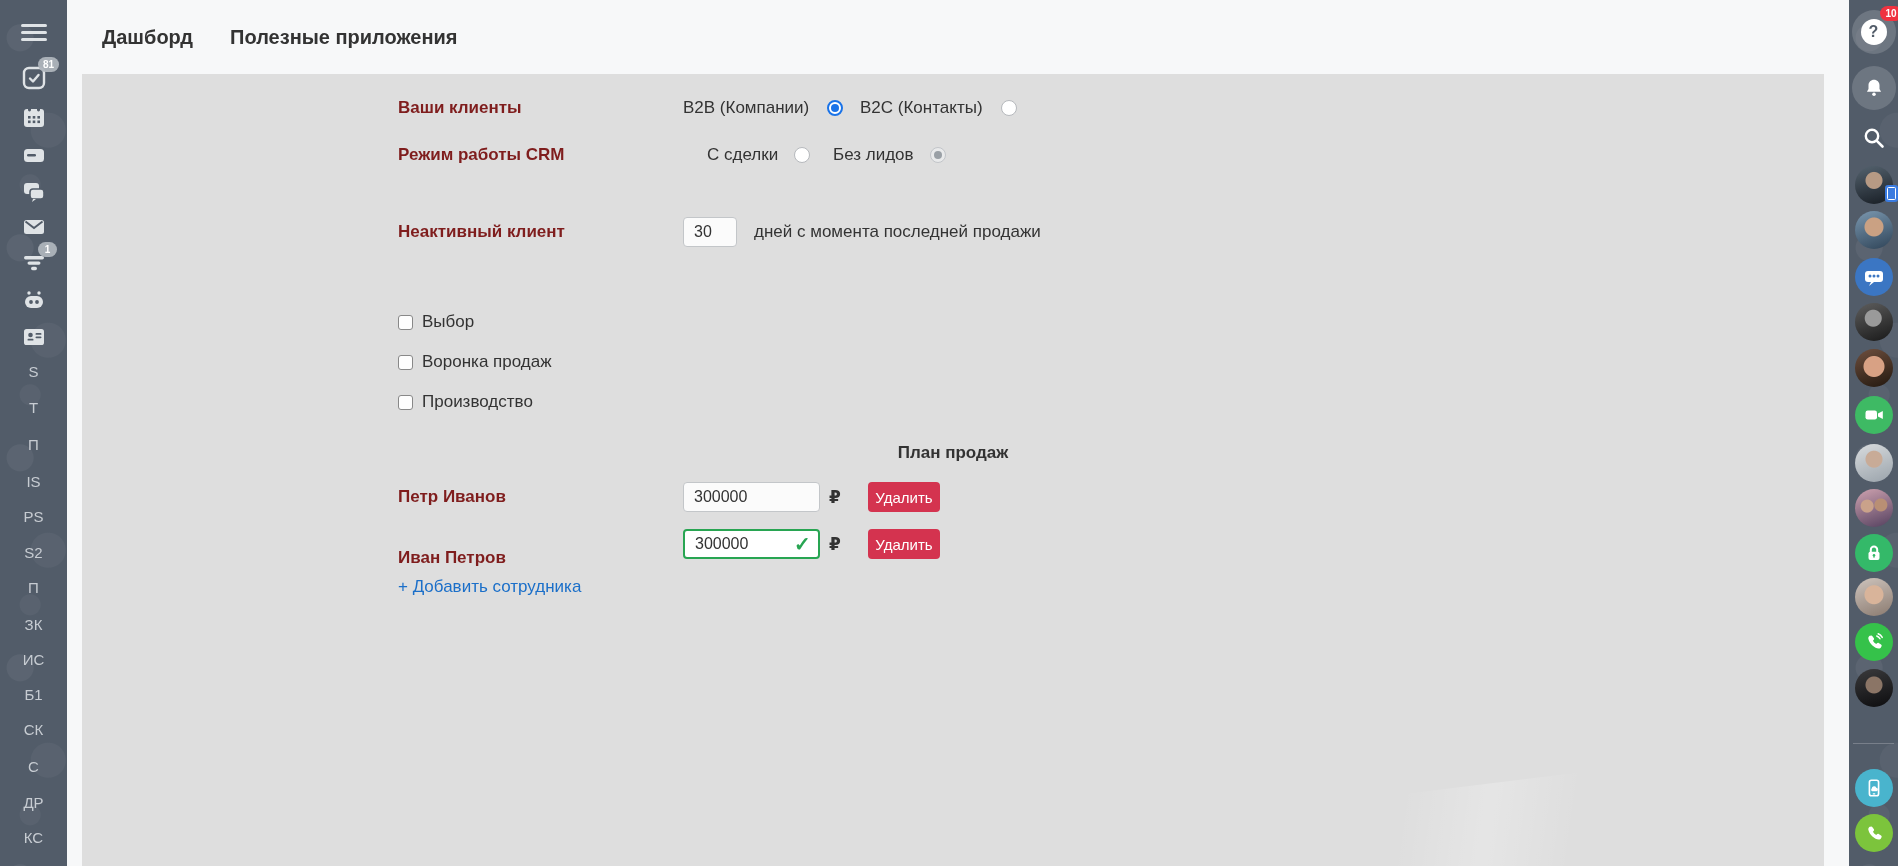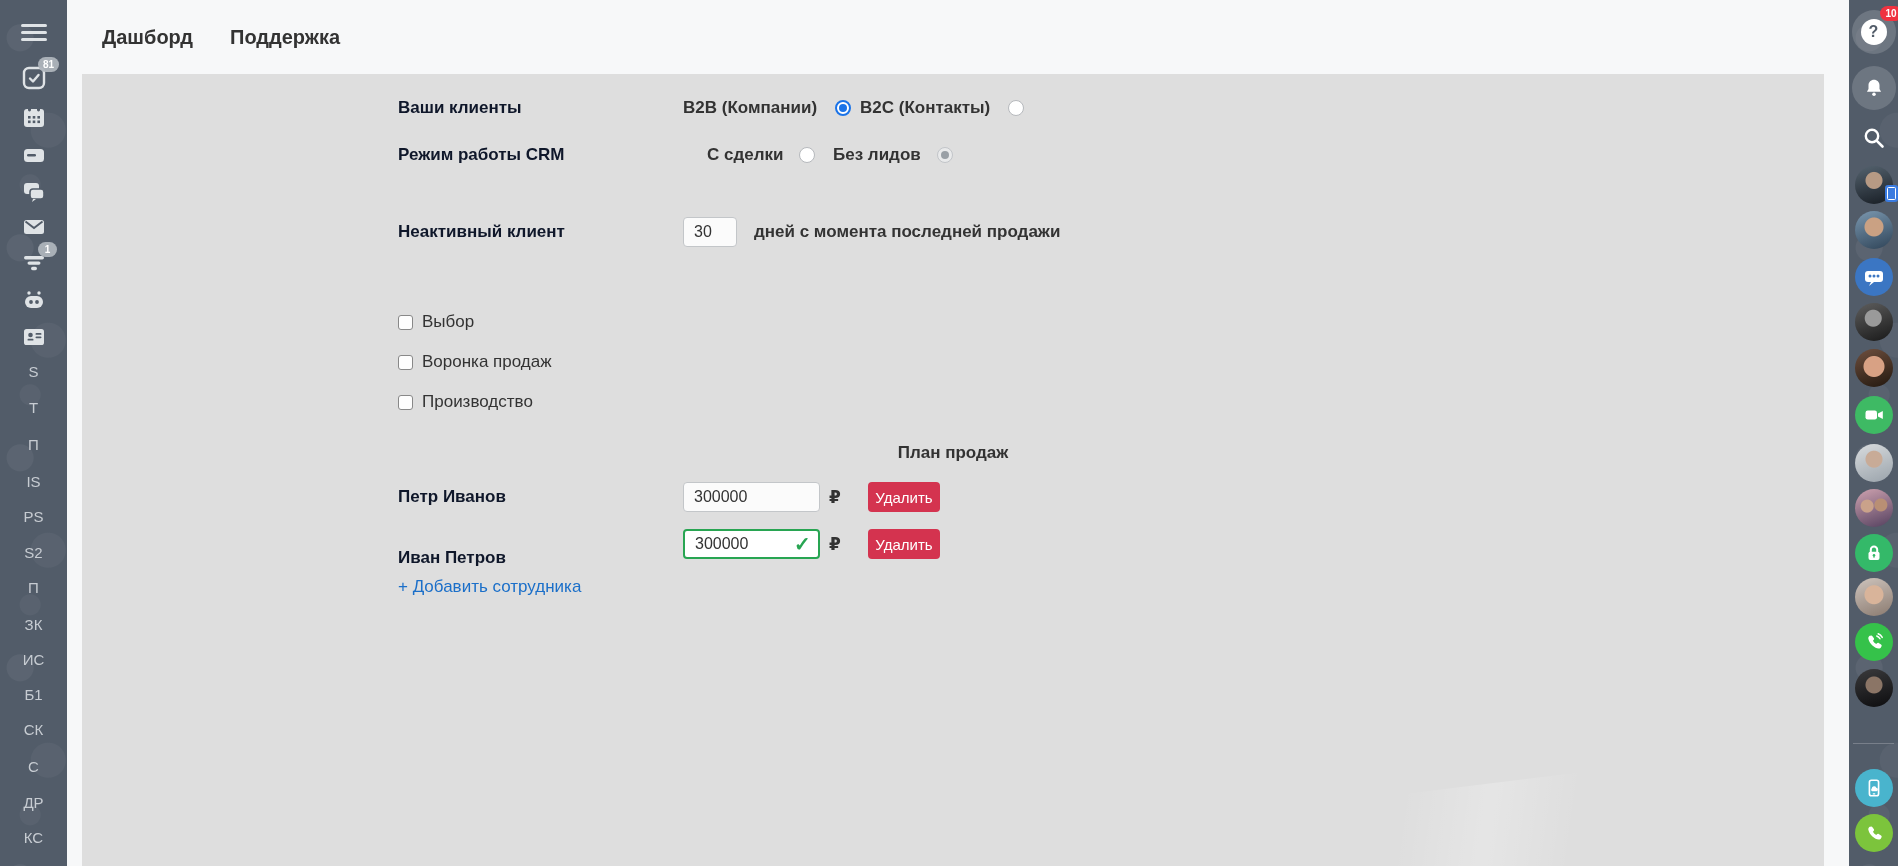--- a/index.html
+++ b/index.html
@@ -56,22 +56,22 @@
   .main-header{position:absolute;left:67px;top:0;width:1782px;height:74px;background:#f7f8f9;z-index:2;}
   .tabs{position:absolute;left:35px;top:0;height:73px;display:flex;gap:37px;align-items:center;}
   .tab{height:74px;line-height:74px;font-size:20px;font-weight:bold;color:#333;position:relative;cursor:pointer;white-space:nowrap;}
   .tab.active{color:#f7a300;}
   .tab.active::after{content:"";position:absolute;left:0;right:0;bottom:0;height:4px;background:#f7a300;}
   
   .panel{position:absolute;left:82px;top:74px;width:1742px;height:792px;background:#dedede;z-index:3;}
   .watermark{position:absolute;left:1080px;top:712px;width:620px;height:110px;
     background:linear-gradient(105deg, transparent 38%, rgba(255,255,255,.45) 52%, transparent 66%);
     transform:rotate(-7deg);opacity:.5;pointer-events:none;}
-  .flabel{position:absolute;left:316px;height:30px;line-height:30px;font-weight:bold;font-size:17px;color:#0f172a;}
-  .ftext{position:absolute;height:30px;line-height:30px;font-size:17px;color:#333;font-weight:bold;}
+  .flabel{position:absolute;left:316px;height:30px;line-height:30px;font-weight:bold;font-size:17px;color:#7f1d1d;}
+  .ftext{position:absolute;height:30px;line-height:30px;font-size:17px;color:#333;}
   .fheading{position:absolute;transform:translateX(-50%);left:871px;height:30px;line-height:30px;font-weight:bold;font-size:17px;color:#333;white-space:nowrap;}
   .radio{display:inline-block;width:16px;height:16px;border-radius:50%;background:#fff;border:1px solid #b6b9bd;box-sizing:border-box;vertical-align:middle;cursor:pointer;}
   .radio.sel-blue{border:2px solid #1a73e8;position:relative;}
   .radio.sel-blue::after{content:"";position:absolute;left:2px;top:2px;width:8px;height:8px;border-radius:50%;background:#1a73e8;}
   .radio.sel-gray{border:1px solid #c2c5c9;background:#e9eaeb;position:relative;}
   .radio.sel-gray::after{content:"";position:absolute;left:3px;top:3px;width:8px;height:8px;border-radius:50%;background:#9aa0a6;}
   .radio-wrap{position:absolute;height:30px;display:flex;align-items:center;}
   .checkbox-row{position:absolute;left:316px;height:20px;display:flex;align-items:center;gap:9px;font-size:17px;color:#333;}
   .checkbox{width:15px;height:15px;background:#fdfdfd;border:1px solid #888;border-radius:3px;box-sizing:border-box;cursor:pointer;}
   .tinput{position:absolute;height:30px;box-sizing:border-box;border:1px solid #c3c6c9;border-radius:4px;
@@ -193,21 +193,21 @@
   <div class="ls-letter" style="top:685px">Б1</div>
   <div class="ls-letter" style="top:720px">СК</div>
   <div class="ls-letter" style="top:757px">С</div>
   <div class="ls-letter" style="top:793px">ДР</div>
   <div class="ls-letter" style="top:828px">КС</div>
 </div>
 
 <div class="main-header">
   <div class="tabs">
     <div class="tab">Дашборд</div>
-    <div class="tab">Поддержка</div>
+    <div class="tab">Полезные приложения</div>
   </div>
 </div>
 
 <div class="panel">
   <div class="watermark"></div>
 
   <div class="flabel" style="top:19px">Ваши клиенты</div>
   <div class="radio-wrap" style="left:601px;top:19px">
     <span class="ftext" style="position:static">B2B (Компании)</span>
     <span class="radio sel-blue" style="margin-left:18px"></span>

